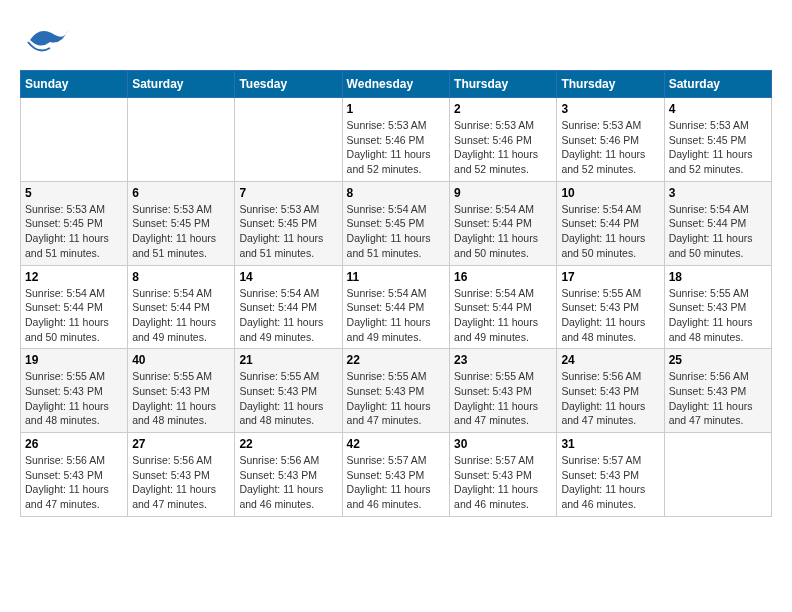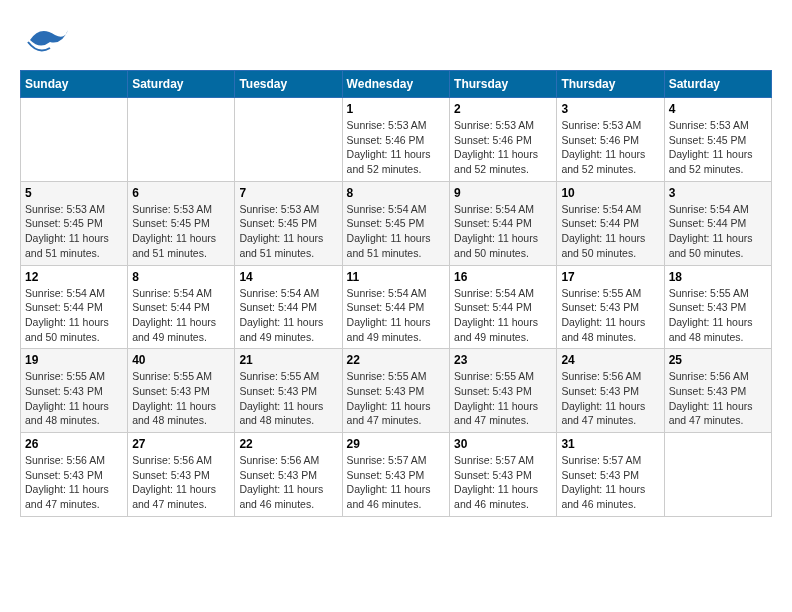--- a/index.html
+++ b/index.html
@@ -233,21 +233,21 @@
         </td>
         <td>
           <div class="day-number">27</div>
           <div class="day-info">Sunrise: 5:56 AM<br>Sunset: 5:43 PM<br>Daylight: 11 hours<br>and 47 minutes.</div>
         </td>
         <td>
           <div class="day-number">22</div>
           <div class="day-info">Sunrise: 5:56 AM<br>Sunset: 5:43 PM<br>Daylight: 11 hours<br>and 46 minutes.</div>
         </td>
         <td>
-          <div class="day-number">29</div>
+          <div class="day-number">42</div>
           <div class="day-info">Sunrise: 5:57 AM<br>Sunset: 5:43 PM<br>Daylight: 11 hours<br>and 46 minutes.</div>
         </td>
         <td>
           <div class="day-number">30</div>
           <div class="day-info">Sunrise: 5:57 AM<br>Sunset: 5:43 PM<br>Daylight: 11 hours<br>and 46 minutes.</div>
         </td>
         <td>
           <div class="day-number">31</div>
           <div class="day-info">Sunrise: 5:57 AM<br>Sunset: 5:43 PM<br>Daylight: 11 hours<br>and 46 minutes.</div>
         </td>

